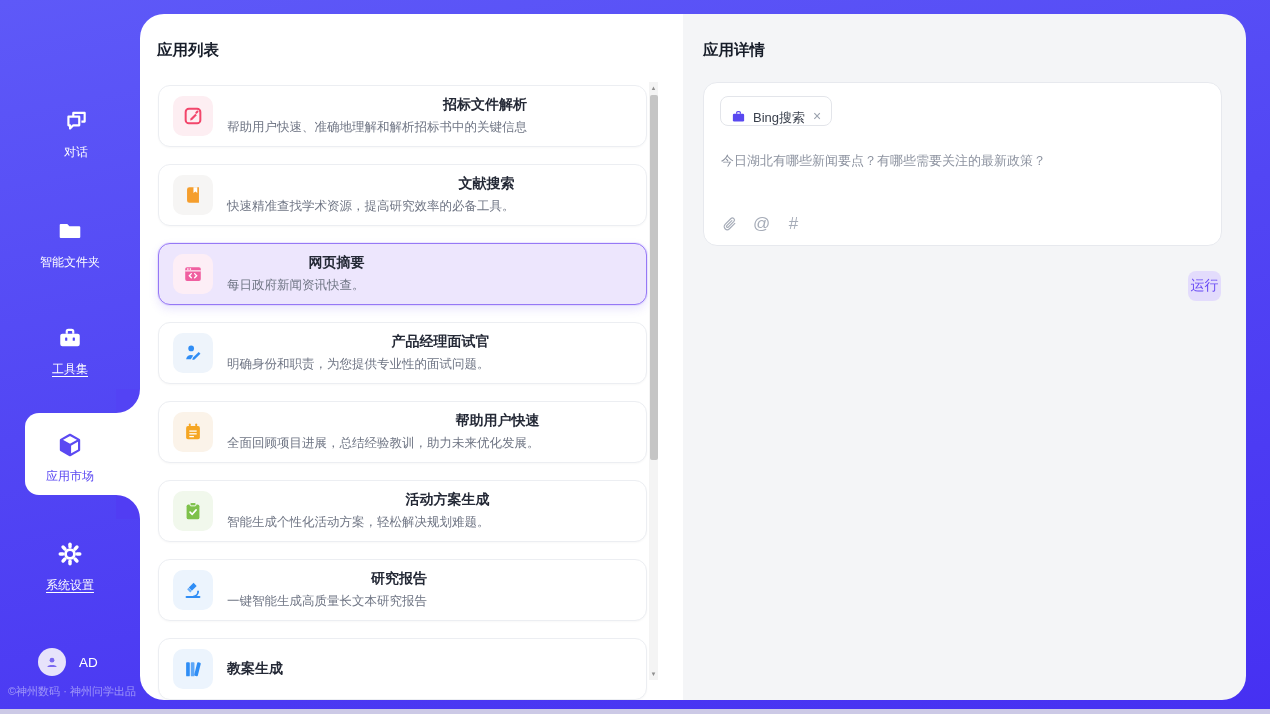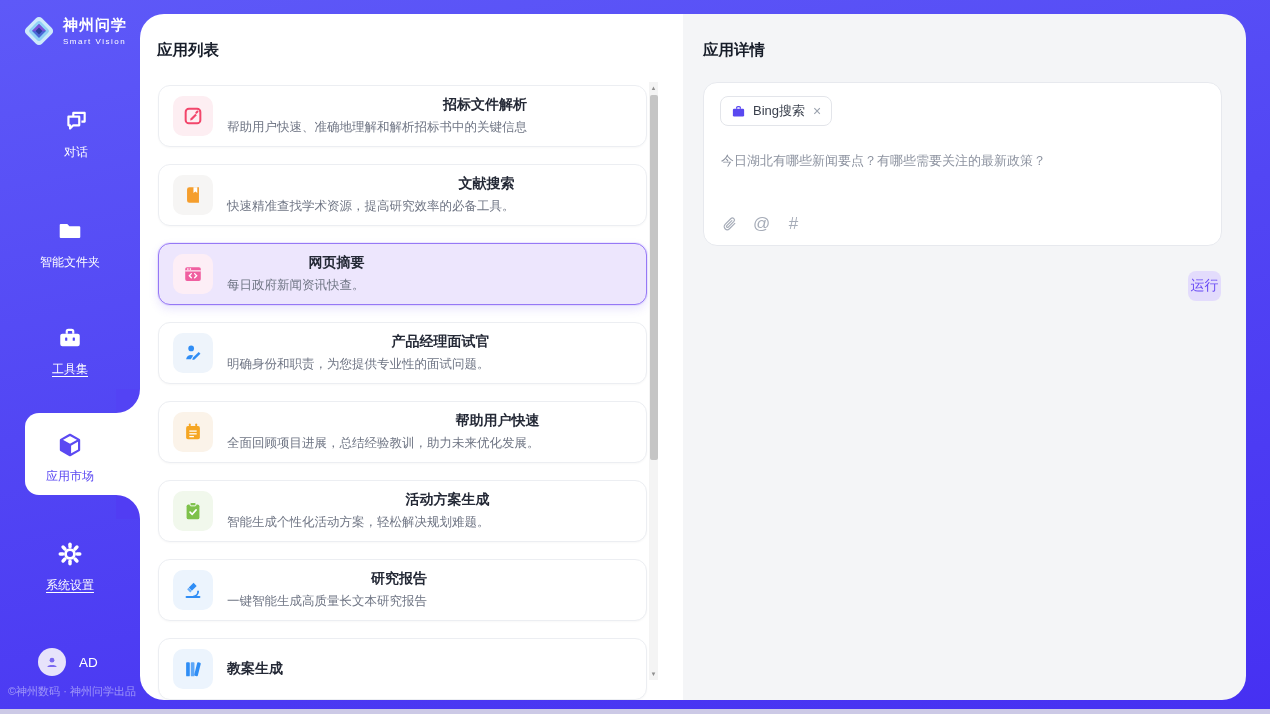--- a/index.html
+++ b/index.html
@@ -62,55 +62,40 @@
   
   .scrollbar { position:absolute; left:509px; top:68px; width:9px; height:598px; background:#f4f4f4; }
   .sb-arrow { position:absolute; left:0; width:9px; height:12px; font-size:6px; color:#8f8f8f;
               text-align:center; line-height:12px; cursor:pointer; }
   .sb-up { top:0; } .sb-down { bottom:0; }
   .sb-thumb { position:absolute; left:0.5px; top:13px; width:8px; height:365px; background:#c5c5c5; border-radius:2px; cursor:pointer; }
 
   
   .detail-card { position:absolute; left:20px; top:68px; width:519px; height:164px;
                  background:#fff; border:1px solid #e7e9ee; border-radius:14px; }
-  .chip { position:absolute; left:16px; top:13px; display:inline-flex; align-items:center; height:30px;
-          padding:0 10px; border:1px solid #e3e5ea; border-radius:8px; background:#fff; cursor:pointer; }
+  .chip { position:absolute; left:16px; top:13px; display:inline-flex; align-items:flex-start; height:30px;
+          padding:12px 10px; border:1px solid #e3e5ea; border-radius:8px; background:#fff; cursor:pointer; }
   .chip .ic { width:15px; height:15px; color:#5948f0; }
   .chip-label { font-size:13px; color:#3a404d; margin-left:7px; }
   .chip-close { font-size:14px; color:#9aa1ad; margin-left:8px; cursor:pointer; line-height:1; }
   .prompt { position:absolute; left:17px; top:68px; right:16px; font-size:13px; color:#8d93a0; line-height:1.5; cursor:text; }
   .composer-row { position:absolute; left:17px; bottom:13px; display:flex; align-items:center; gap:15px; }
   .composer-row .ic { width:17px; height:17px; color:#a6acb8; font-size:16px; line-height:17px; text-align:center; cursor:pointer; }
   .composer-row .ic.txt { font-size:17px; color:#a6acb8; }
 
   .run-btn { position:absolute; right:25px; top:257px; width:33px; height:30px; border:none;
              background:#e3dcfc; color:#6a4cf4; font-size:14px; border-radius:8px; cursor:pointer;
              font-family:inherit; }
   .ic svg { width:100%; height:100%; display:block; }
 </style>
 </head>
 <body>
 
 <div class="stage">
 
-  <div class="brand">
-    <span>
-      <svg viewBox="0 0 44 44">
-        <rect x="9" y="9" width="26" height="26" rx="5" transform="rotate(45 22 22)" fill="#cde9fb"></rect>
-        <rect x="13" y="13" width="18" height="18" rx="3" transform="rotate(45 22 22)" fill="#8fd0f6"></rect>
-        <path d="M22 14l8 8-8 8-8-8z" fill="#4a66d6"></path>
-        <path d="M22 14l8 8h-16z" fill="#7a4fd8"></path>
-        <path d="M22 18l4 4-4 4-4-4z" fill="#2b3f9e"></path>
-      </svg>
-    </span>
-    <div class="brand-text">
-      <div class="brand-name">神州问学</div>
-      <div class="brand-tag">Smart Vision</div>
-    </div>
-  </div>
 
   <div class="active-pill"></div>
   <div class="notch notch-top"></div>
   <div class="notch notch-bottom"></div>
 
   <div id="sidebar-nav">
       <div class="nav-item" style="top: 108px; padding-left: 12px;"><span class="ic"><svg viewBox="0 0 24 24" fill="none" stroke="currentColor" stroke-width="2" stroke-linejoin="round">
             <path d="M5 8h10v8H9.5L6.5 19v-3H5z"></path>
             <path d="M9.5 8V4.5H20v8h-3"></path>
           </svg></span><div class="nav-label">对话</div></div>

